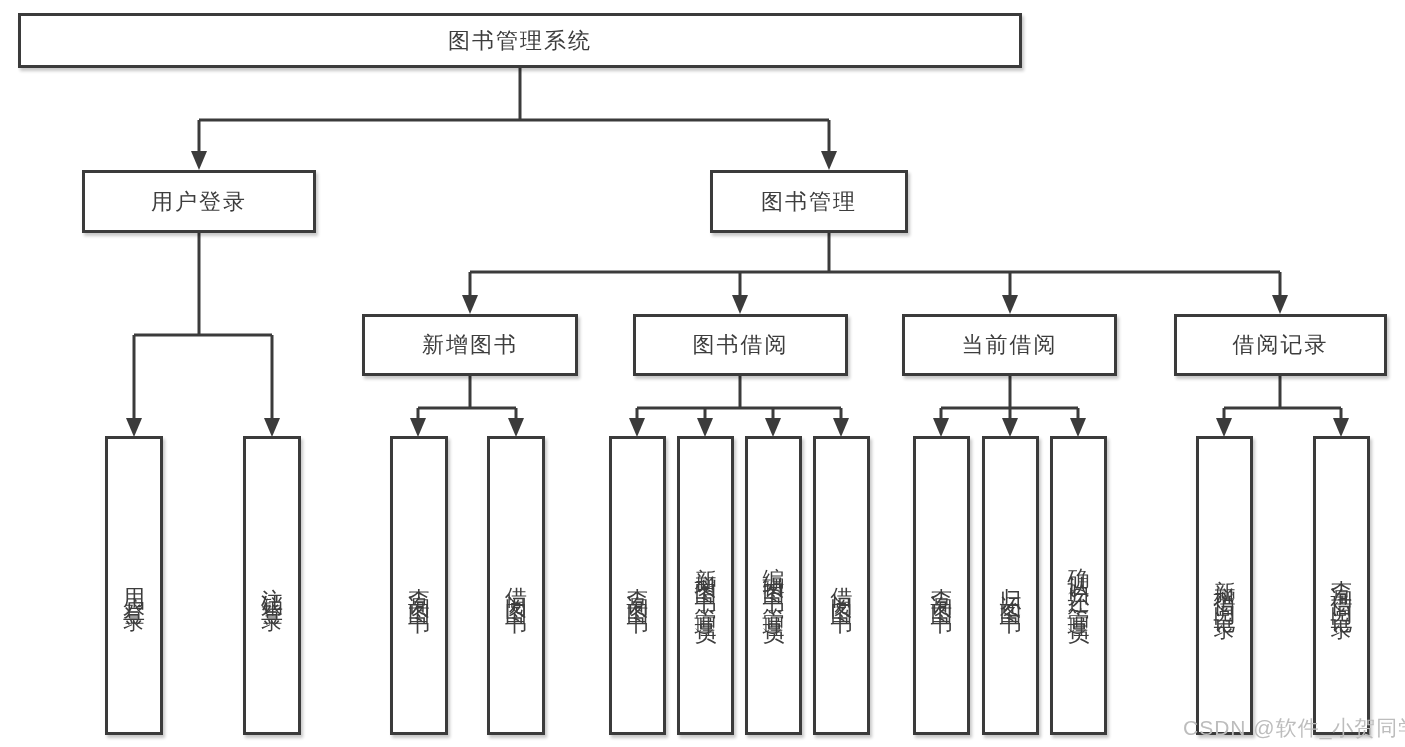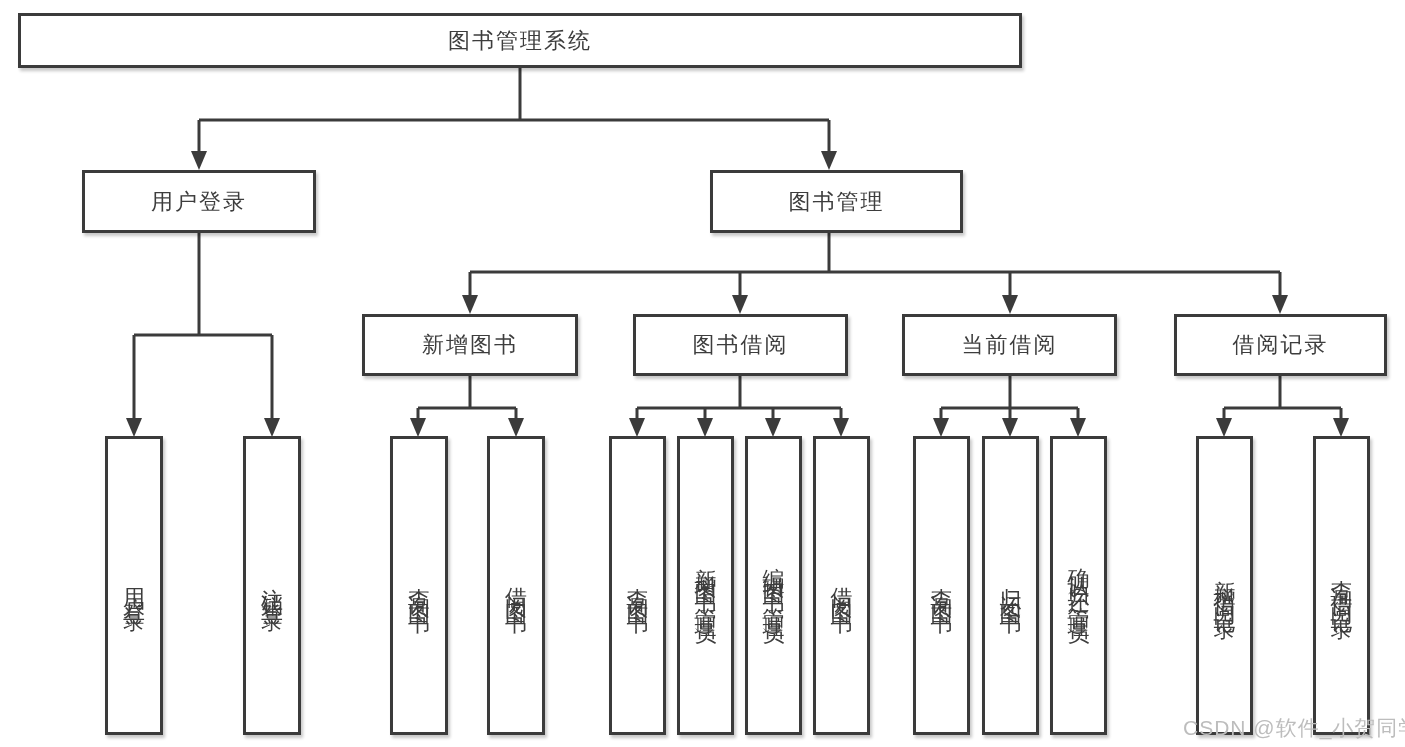--- a/index.html
+++ b/index.html
@@ -120,21 +120,21 @@
     </g>
   </svg>
 
   <div class="node h" style="left:18px;top:13px;width:1004px;height:55px">
     <span>图书管理系统</span>
   </div>
 
   <div class="node h" style="left:82px;top:170px;width:234px;height:63px">
     <span>用户登录</span>
   </div>
-  <div class="node h" style="left:710px;top:170px;width:253px;height:63px">
+  <div class="node h" style="left:710px;top:170px;width:198px;height:63px">
     <span>图书管理</span>
   </div>
 
   <div class="node h" style="left:362px;top:314px;width:216px;height:62px">
     <span>新增图书</span>
   </div>
   <div class="node h" style="left:633px;top:314px;width:215px;height:62px">
     <span>图书借阅</span>
   </div>
   <div class="node h" style="left:902px;top:314px;width:215px;height:62px">

